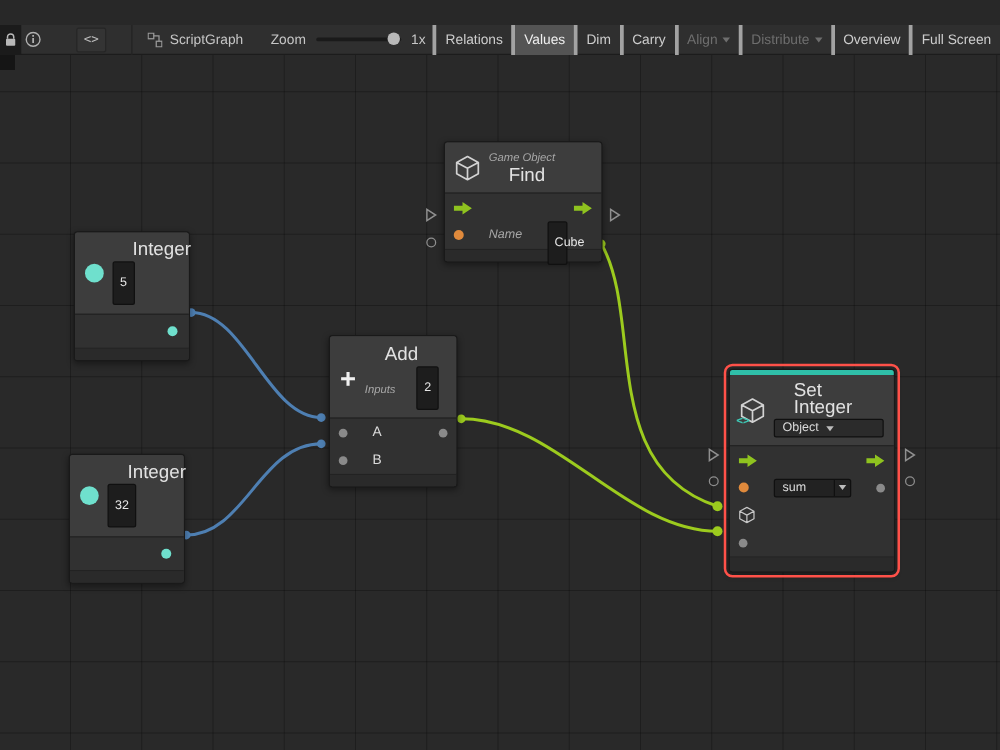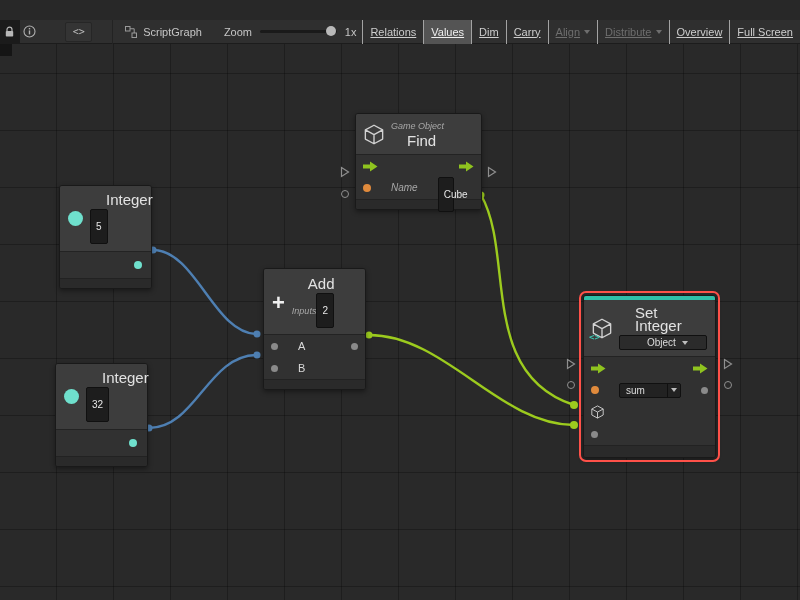--- a/index.html
+++ b/index.html
@@ -18,21 +18,21 @@
   .tool-sq { height:24px; display:flex; align-items:center; justify-content:center; }
   .lock-btn { width:22px; background:#1b1b1b; }
   .info-btn { width:22px; }
   .code-btn { width:30px; margin-left:26px; color:#bdbdbd; font-family:"DejaVu Sans Mono", monospace; font-size:10px; border:1px solid #262626; height:20px; border-radius:2px; background:#343434; }
   .tb-sep { width:1px; height:24px; background:#232323; margin:0 6px; }
   .graph-section { display:flex; align-items:center; gap:6px; padding-left:6px; }
   .zoom-label { margin-left:22px; color:#c6c6c6; }
   .zoom-slider { width:86px; height:3px; background:#1a1a1a; border-radius:2px; position:relative; margin:0 8px; }
   .zoom-handle { position:absolute; right:1px; top:-4px; width:10px; height:10px; border-radius:50%; background:#b9b9b9; }
   .tb-buttons { display:flex; height:24px; margin-left:6px; }
-  .tb-btn { display:flex; align-items:center; padding:0 7px; height:24px; border-left:1px solid #a3a3a3; color:#cdcdcd; cursor:default; white-space:nowrap;text-decoration:underline; }
+  .tb-btn { display:flex; align-items:center; padding:0 7px; height:24px; border-left:3px solid #a3a3a3; color:#cdcdcd; cursor:default; white-space:nowrap; }
   .tb-btn.active { background:#545454; color:#efefef; }
   .tb-btn.disabled { color:#6e6e6e; }
   .caret { display:inline-block; margin-left:4px; width:0; height:0; border-left:3.5px solid transparent; border-right:3.5px solid transparent; border-top:4px solid currentColor; }
 
   
   .canvas { position:absolute; top:44px; left:0; right:0; bottom:0;
     background-color:#292929;
     background-image:linear-gradient(rgba(0,0,0,0.28) 1px, transparent 1px),
                      linear-gradient(90deg, rgba(0,0,0,0.28) 1px, transparent 1px);
     background-size:57px 57px; background-position:-1px 29px; }
@@ -55,21 +55,21 @@
   .spacer { flex:1; }
 
   .dot { width:8px; height:8px; border-radius:50%; flex:0 0 auto; }
   .dot-teal { background:#6fe0cd; }
   .dot-gray { background:#8a8a8a; width:7px; height:7px; }
   .dot-orange { background:#e08a3c; }
 
   .int-circle { width:15px; height:15px; border-radius:50%; background:#6fe0cd; flex:0 0 auto; }
   .plus-glyph { font-size:22px; font-weight:bold; color:#f0f0f0; line-height:20px; }
   .value-box { background:#1d1d1d; border:1px solid #101010; border-radius:2px; padding:11px 5px; font-size:10px; color:#e6e6e6; display:inline-block; min-width:16px; text-align:center; align-self:flex-start; }
-  .inline-row { display:flex; align-items:center; gap:0; }
+  .inline-row { display:flex; align-items:center; gap:17px; }
   .dd-box { background:#222; border:1px solid #101010; border-radius:2px; display:flex; align-items:center; font-size:10px; color:#dcdcdc; height:15px; }
   .dd-label { padding:0 6px; }
   .dd-caret-sec { border-left:1px solid #101010; padding:0 3px; height:100%; display:flex; align-items:center; }
 
   .sv-strip { height:4px; background:#2fbfa9; border-radius:2px 2px 0 0; }
   .sv-icon { position:relative; width:20px; height:20px; flex:0 0 auto; }
   .sv-code { position:absolute; left:-3px; bottom:-4px; color:#3ec8b5; font-size:9px; font-weight:bold; font-family:"DejaVu Sans Mono", monospace; }
 
   .ext-port { position:absolute; }
   .hollow-circle { display:block; width:8px; height:8px; border:1.5px solid #8f8f8f; border-radius:50%; }
@@ -273,21 +273,21 @@
       <div class="sv-strip"></div>
       <div class="node-header" style="padding:6px 8px;">
         <span class="sv-icon">
           <svg width="20" height="21" viewBox="0 0 16 17">
               <path d="M8 1 L15 4.8 V12.2 L8 16 L1 12.2 V4.8 Z M1 4.8 L8 8.6 L15 4.8 M8 8.6 V16" stroke="#d2d2d2" stroke-width="1.1" fill="none" stroke-linejoin="round"></path>
             </svg>
           <span class="sv-code">&lt;&gt;</span>
         </span>
         <div class="hdr-col">
           <span class="node-title">Set Integer</span>
-          <span class="dd-box" style="background:#2b2b2b;padding-left:21px;">
+          <span class="dd-box" style="background:#2b2b2b;">
             <span class="dd-label">Object</span>
             <span class="caret" style="margin:0 4px 0 0; color:#bdbdbd;"></span>
           </span>
         </div>
       </div>
       <div class="node-body">
         <div class="port-row">
           <svg width="15" height="11" viewBox="0 0 15 11">
               <path d="M0 3.5 H7 V0.5 L14.5 5.5 L7 10.5 V7.5 H0 Z" fill="#8fc31f"></path>
             </svg>

